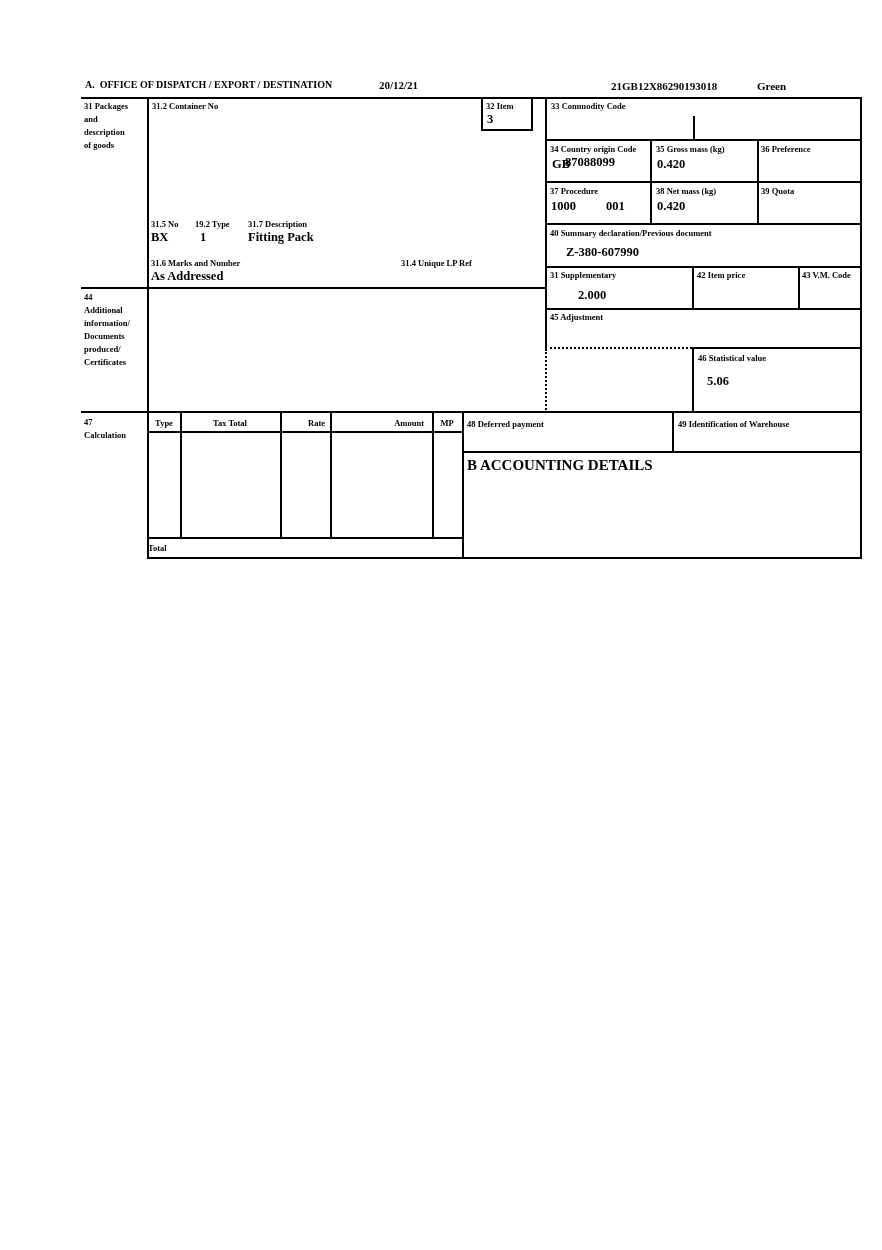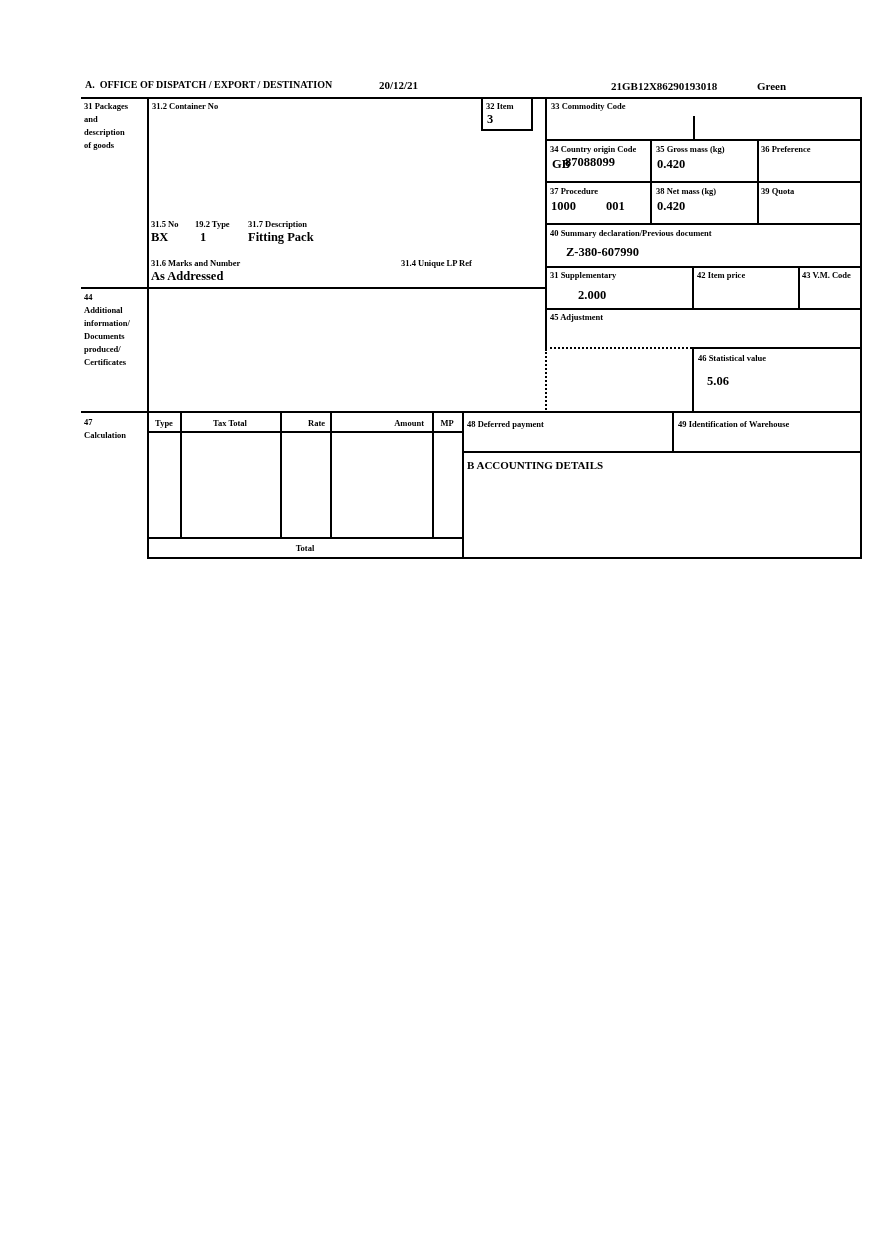--- a/index.html
+++ b/index.html
@@ -127,22 +127,22 @@
   <span class="lbl" style="left:698px;top:353px;">46 Statistical value</span>
   <span class="val" style="left:707px;top:374px;">5.06</span>
 
   <span class="lbl ml" style="left:84px;top:416px;">47
 Calculation</span>
   <span class="th" style="left:148px;width:32px;text-align:center;">Type</span>
   <span class="th" style="left:180px;width:100px;text-align:center;">Tax Total</span>
   <span class="th" style="left:280px;width:50px;text-align:right;padding-right:5px;">Rate</span>
   <span class="th" style="left:330px;width:102px;text-align:right;padding-right:8px;">Amount</span>
   <span class="th" style="left:432px;width:30px;text-align:center;">MP</span>
-  <span class="lbl" style="left:148px;top:539px;width:314px;height:18px;line-height:18px;text-align:center;">Total</span>
+  <span class="lbl" style="left:148px;top:539px;width:314px;height:18px;line-height:18px;text-align:left;">Total</span>
 
   <span class="lbl" style="left:467px;top:419px;">48 Deferred payment</span>
   <span class="val" style="left:467px;top:432px;"></span>
   <span class="lbl" style="left:678px;top:419px;">49 Identification of Warehouse</span>
   <span class="val" style="left:678px;top:432px;"></span>
-  <span class="lbl" style="left:467px;top:460px;font-size:11px;">B ACCOUNTING DETAILS</span>
+  <span class="lbl" style="left:467px;top:460px;font-size:15px;">B ACCOUNTING DETAILS</span>
   <span class="val" style="left:467px;top:474px;"></span>
 
 </div>
 
 </body></html>

